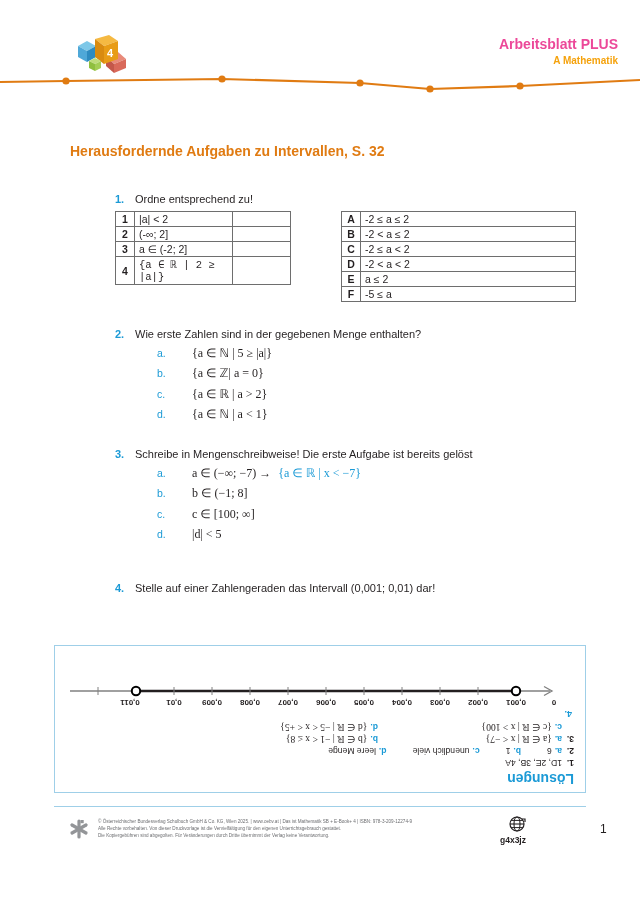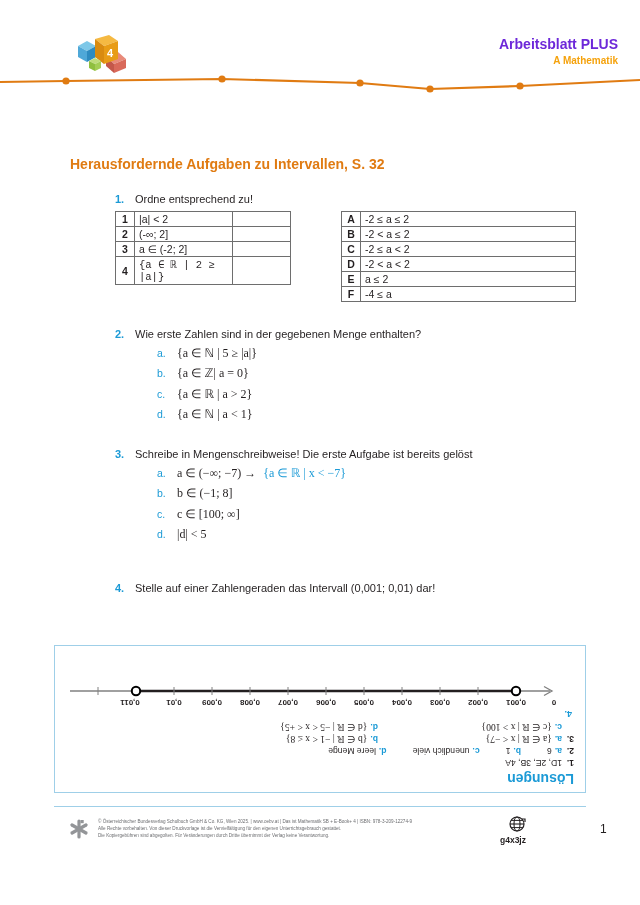--- a/index.html
+++ b/index.html
@@ -17,27 +17,27 @@
   
   .header { position:absolute; left:0; top:0; width:640px; height:110px; }
   .logo { position:absolute; left:74px; top:33px; width:56px; height:44px; }
   .logo svg { display:block; }
   .title-block { position:absolute; left:140px; top:36px; }
   .title-line {
     font-size:13.5px; font-weight:bold; color:#E07B12;
     line-height:16.5px; letter-spacing:0.1px; white-space:nowrap;
   }
   .right-head { position:absolute; right:22px; top:36px; text-align:right; }
-  .ab-plus { font-size:14px; font-weight:bold; color:#6d28d9; line-height:17px; white-space:nowrap; }
+  .ab-plus { font-size:14px; font-weight:bold; color:#ec4899; line-height:17px; white-space:nowrap; }
   .ab-sub  { font-size:10px; font-weight:bold; color:#F5A20C; line-height:13px; margin-top:1px; white-space:nowrap; }
   .zig { position:absolute; left:0; top:68px; width:640px; height:34px; }
 
   
   .worksheet-title {
-    position:absolute; left:70px; top:156px;
+    position:absolute; left:70px; top:143px;
     font-size:14px; font-weight:bold; color:#E07B12; white-space:nowrap;
   }
 
   .ex { position:absolute; }
   .ex-head { display:flex; align-items:flex-start; }
   .ex-num {
     color:#1B9AD6; font-weight:bold; font-size:11px;
     width:20px; flex:0 0 20px; text-align:left;
   }
   .ex-text { font-size:11px; color:#231f20; }
@@ -50,21 +50,21 @@
   table.t td.blank { width:58px; }
   .mathrm { font-family:Liberation Mono, monospace; font-style:normal; }
 
   .tbl-left  { position:absolute; left:115px; top:211px; width:176px; }
   .tbl-right { position:absolute; left:341px; top:211px; width:235px; }
   .tbl-right td.k { width:22px; }
 
   
   .sub { display:flex; align-items:baseline; margin-top:5.5px; }
   .sub-let { color:#1B9AD6; font-size:10.5px; width:20px; flex:0 0 20px; }
-  .sub-body { font-size:12px; font-family:"Liberation Serif", serif; }
+  .sub-body { font-size:12px; font-family:"Liberation Serif", serif;margin-left:15px; }
 
   .solved { color:#1B9AD6; }
 
   
   .sol-box {
     position:absolute; left:54px; top:645px; width:532px; height:148px;
     border:1px solid #9fcfe8; background:#ffffff;
   }
   .sol-inner {
     position:absolute; inset:0;
@@ -203,21 +203,21 @@
     <tr>
       <td class="k">D</td>
       <td class="v">-2 &lt; a &lt; 2</td>
     </tr>
     <tr>
       <td class="k">E</td>
       <td class="v">a ≤ 2</td>
     </tr>
     <tr>
       <td class="k">F</td>
-      <td class="v">-4 ≤ a</td>
+      <td class="v">-5 ≤ a</td>
     </tr>
   </tbody>
     </table>
 
   <div class="ex" style="left:115px; top:328px;">
     <div class="ex-head">
       <span class="ex-num">2.</span>
       <span class="ex-text">Wie erste Zahlen sind in der gegebenen Menge enthalten?</span>
     </div>
     <div style="margin-left:42px; margin-top:2px;">

